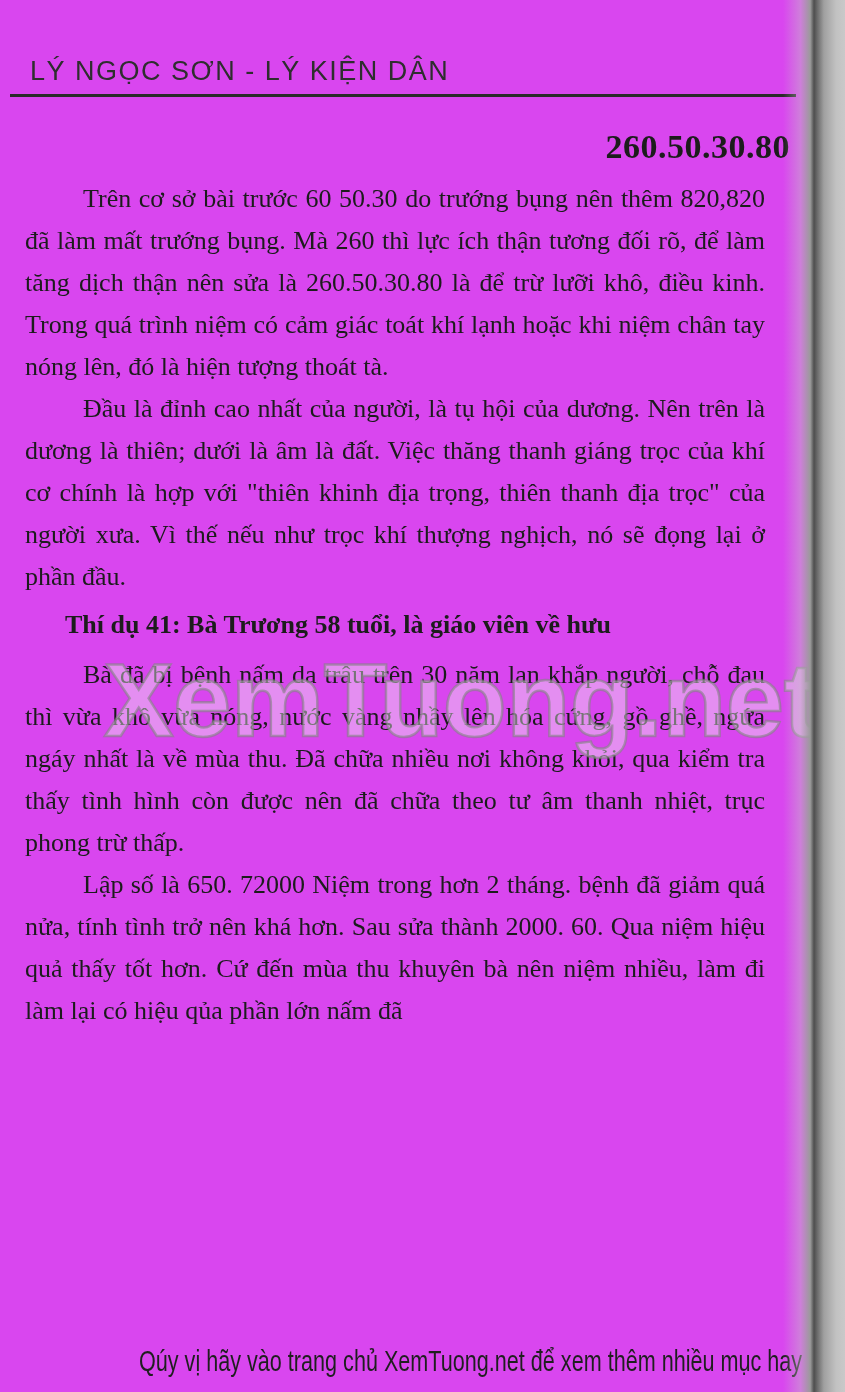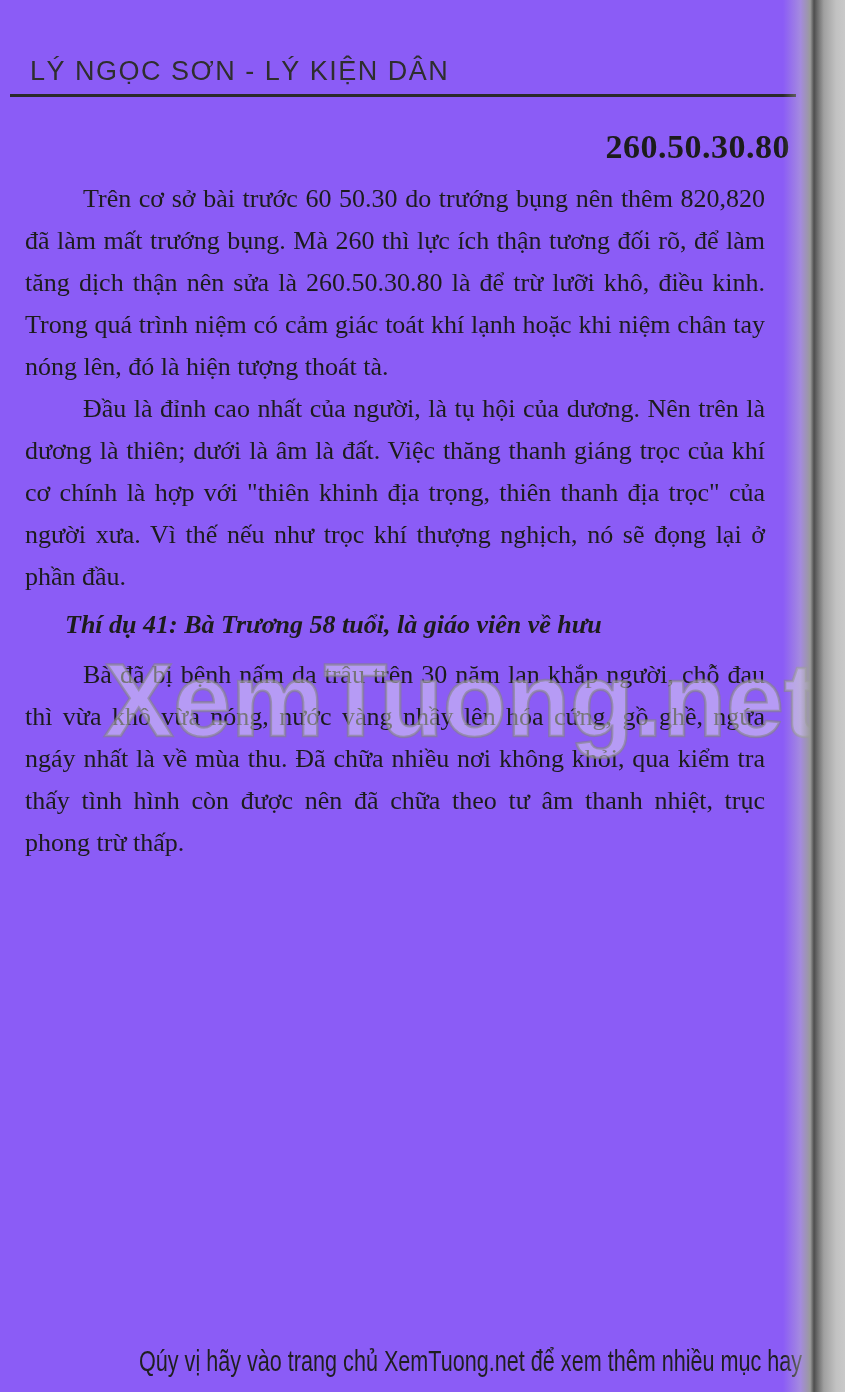--- a/index.html
+++ b/index.html
@@ -1,21 +1,21 @@
 <!DOCTYPE html>
 <html lang="vi"><head>
 <meta charset="utf-8">
 <style>
   html,body{margin:0;padding:0;}
   body{background:#e9e9e9;}
   .page{
     position:relative;
     width:845px;height:1392px;
     margin:0 auto;
-    background:#8b5cf6;
+    background:#d946ef;
     overflow:hidden;
     font-family:"Liberation Serif","DejaVu Serif",serif;
     color:#1c1c1c;
   }
   
   .scan-edge{
     position:absolute;top:0;right:0;width:62px;height:100%;
     background:linear-gradient(to right,
       rgba(251,251,250,0) 0%,
       rgba(195,195,195,0.45) 28%,
@@ -45,21 +45,21 @@
   .body-text{
     position:absolute;left:25px;top:178px;width:740px;
     font-size:26px;line-height:42px;text-align:justify;
     z-index:2;
   }
   .body-text p{margin:0;text-indent:58px;}
   .body-text p + p{margin-top:0;}
   .example-heading{
     margin:6px 0 8px 0 !important;
     text-indent:40px !important;
-    font-weight:bold;font-style:italic;
+    font-weight:bold;
     text-align:left;
   }
   .watermark{
     position:absolute;left:104px;top:648px;
     font-family:"Liberation Sans","DejaVu Sans",sans-serif;
     font-size:104px;line-height:104px;font-weight:bold;
     color:rgba(242,242,242,0.42);
     -webkit-text-stroke:2.5px rgba(133,133,133,0.62);
     white-space:nowrap;
     z-index:6;
@@ -93,20 +93,21 @@
 
   <div class="header-rule"></div>
 
   <div class="section-title">260.50.30.80</div>
 
   <div class="body-text">
     <p>Trên cơ sở bài trước 60 50.30 do trướng bụng nên thêm 820,820 đã làm mất trướng bụng. Mà 260 thì lực ích thận tương đối rõ, để làm tăng dịch thận nên sửa là 260.50.30.80 là để trừ lưỡi khô, điều kinh. Trong quá trình niệm có cảm giác toát khí lạnh hoặc khi niệm chân tay nóng lên, đó là hiện tượng thoát tà.</p>
     <p>Đầu là đỉnh cao nhất của người, là tụ hội của dương. Nên trên là dương là  thiên; dưới là âm là đất. Việc thăng thanh giáng trọc của khí cơ chính là hợp với "thiên khinh địa trọng, thiên thanh địa trọc" của người xưa. Vì thế nếu như trọc khí thượng nghịch, nó sẽ đọng lại ở phần đầu.</p>
     <p class="example-heading">Thí dụ  41: Bà Trương 58 tuổi, là giáo viên về hưu</p>
     <p>Bà đã bị bệnh nấm da trâu trên 30 năm lan khắp người, chỗ đau thì vừa khô vừa nóng, nước vàng nhầy lên hóa cứng, gồ ghề, ngứa ngáy nhất là về mùa thu. Đã chữa nhiều nơi không khỏi, qua kiểm tra thấy tình hình còn được nên đã chữa theo tư âm thanh nhiệt, trục phong trừ thấp.</p>
+    <p>Lập số là 650. 72000 Niệm trong hơn 2 tháng. bệnh đã giảm quá nửa, tính tình trở nên khá hơn. Sau sửa thành 2000. 60. Qua niệm hiệu quả thấy tốt hơn. Cứ đến mùa thu khuyên bà nên niệm nhiều, làm đi làm lại có hiệu qủa phần lớn nấm đã</p>
   </div>
 
   <div class="watermark">XemTuong.net</div>
 
 
   <div class="footer">
     <span class="squeeze">Qúy vị hãy vào trang chủ XemTuong.net để xem thêm nhiều mục hay khác</span>
   </div>
 
   <div class="scan-edge"></div>

